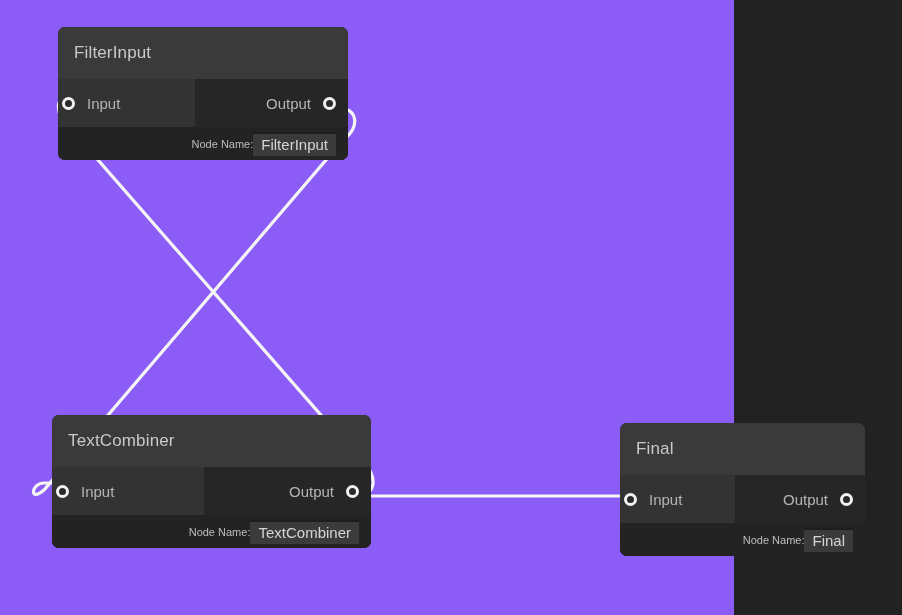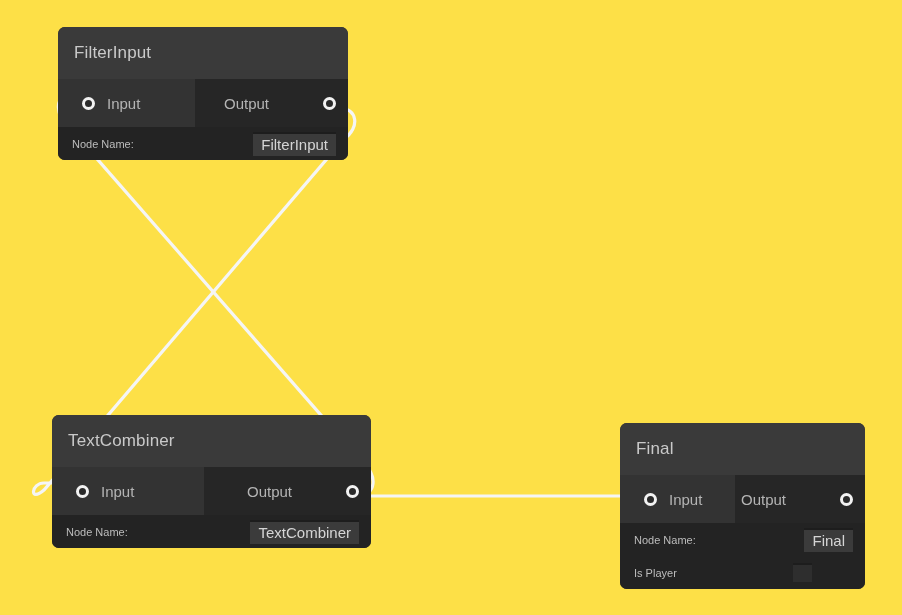--- a/index.html
+++ b/index.html
@@ -9,23 +9,24 @@
   }
   body {
     width: 902px;
     height: 615px;
     overflow: hidden;
     font-family: "Liberation Sans", sans-serif;
     -webkit-font-smoothing: antialiased;
   }
   #canvas {
     position: relative;
-    width: 902px;
+    width: 734px;
     height: 615px;
-    background: #fde047;
+    background: #8b5cf6;
+    text-align: right;
   }
   #edge-layer {
     position: absolute;
     left: 0;
     top: 0;
     width: 902px;
     height: 615px;
     pointer-events: none;
   }
   .node {
@@ -55,29 +56,28 @@
     background: #262626;
   }
   .port-cell {
     display: flex;
     align-items: center;
     height: 100%;
     box-sizing: border-box;
   }
   .port-cell.in {
     background: #333333;
-    padding-left: 24px;
+    padding-left: 4px;
     flex: 0 0 auto;
   }
   .port-cell.out {
     background: #262626;
     justify-content: flex-end;
     padding-right: 12px;
     flex: 1 1 auto;
-    gap: 42px;
   }
   .port-dot {
     width: 13px;
     height: 13px;
     border-radius: 50%;
     border: 3px solid #f2f2f2;
     background: #2a2a2a;
     box-sizing: border-box;
     flex: 0 0 auto;
   }
@@ -187,22 +187,16 @@
           </div>
           <div class="port-cell out">
             <span class="port-label">Output</span>
             <span class="port-dot"></span>
           </div>
         </div>
         <div class="prop-row">
           <span class="prop-label">Node Name:</span>
           <span class="text-field">Final</span>
         </div>
-        <div class="prop-row">
-          <span class="prop-label">Is Player</span>
-          <span class="checkbox-holder">
-            <span class="checkbox"></span>
-          </span>
-        </div>
       </div>
     </div>
 
 </div>
 
 </body></html>

